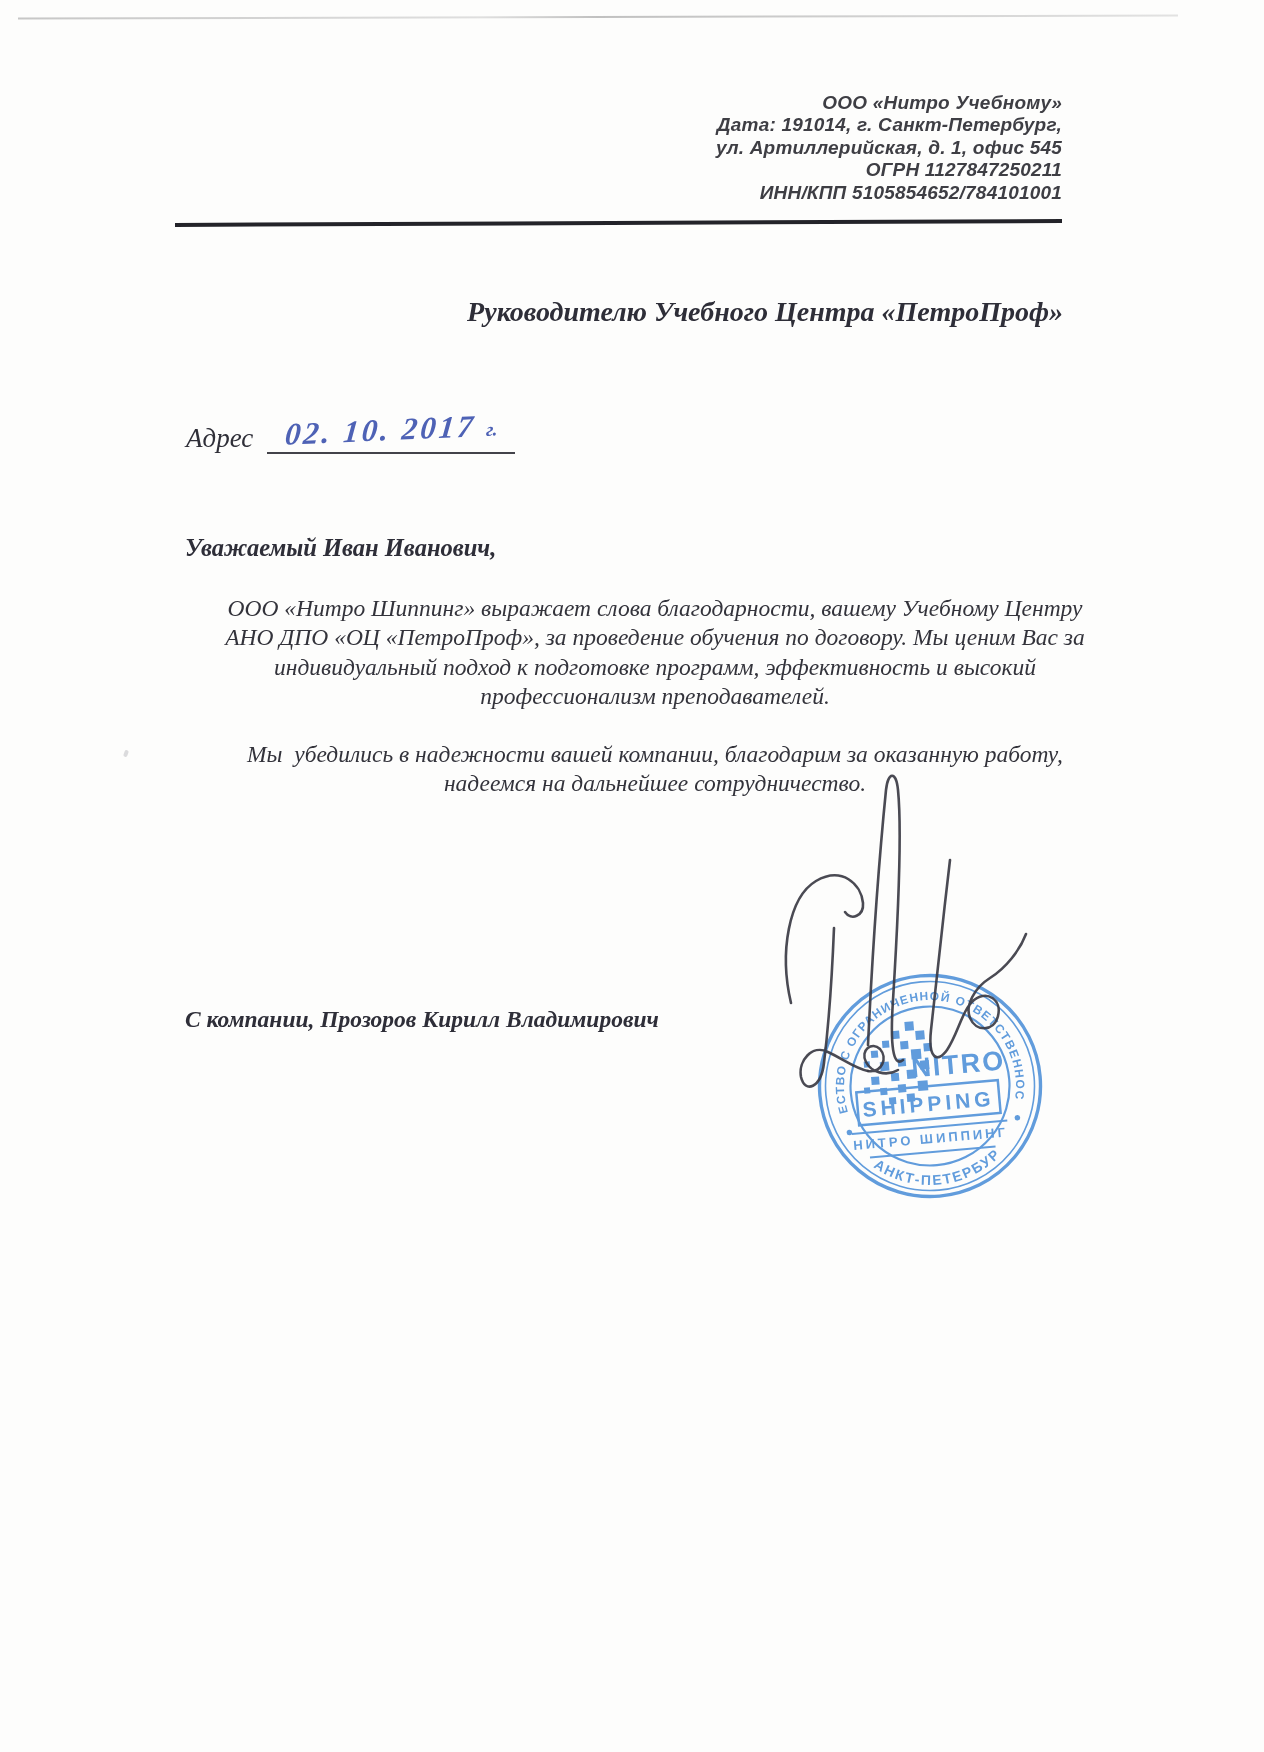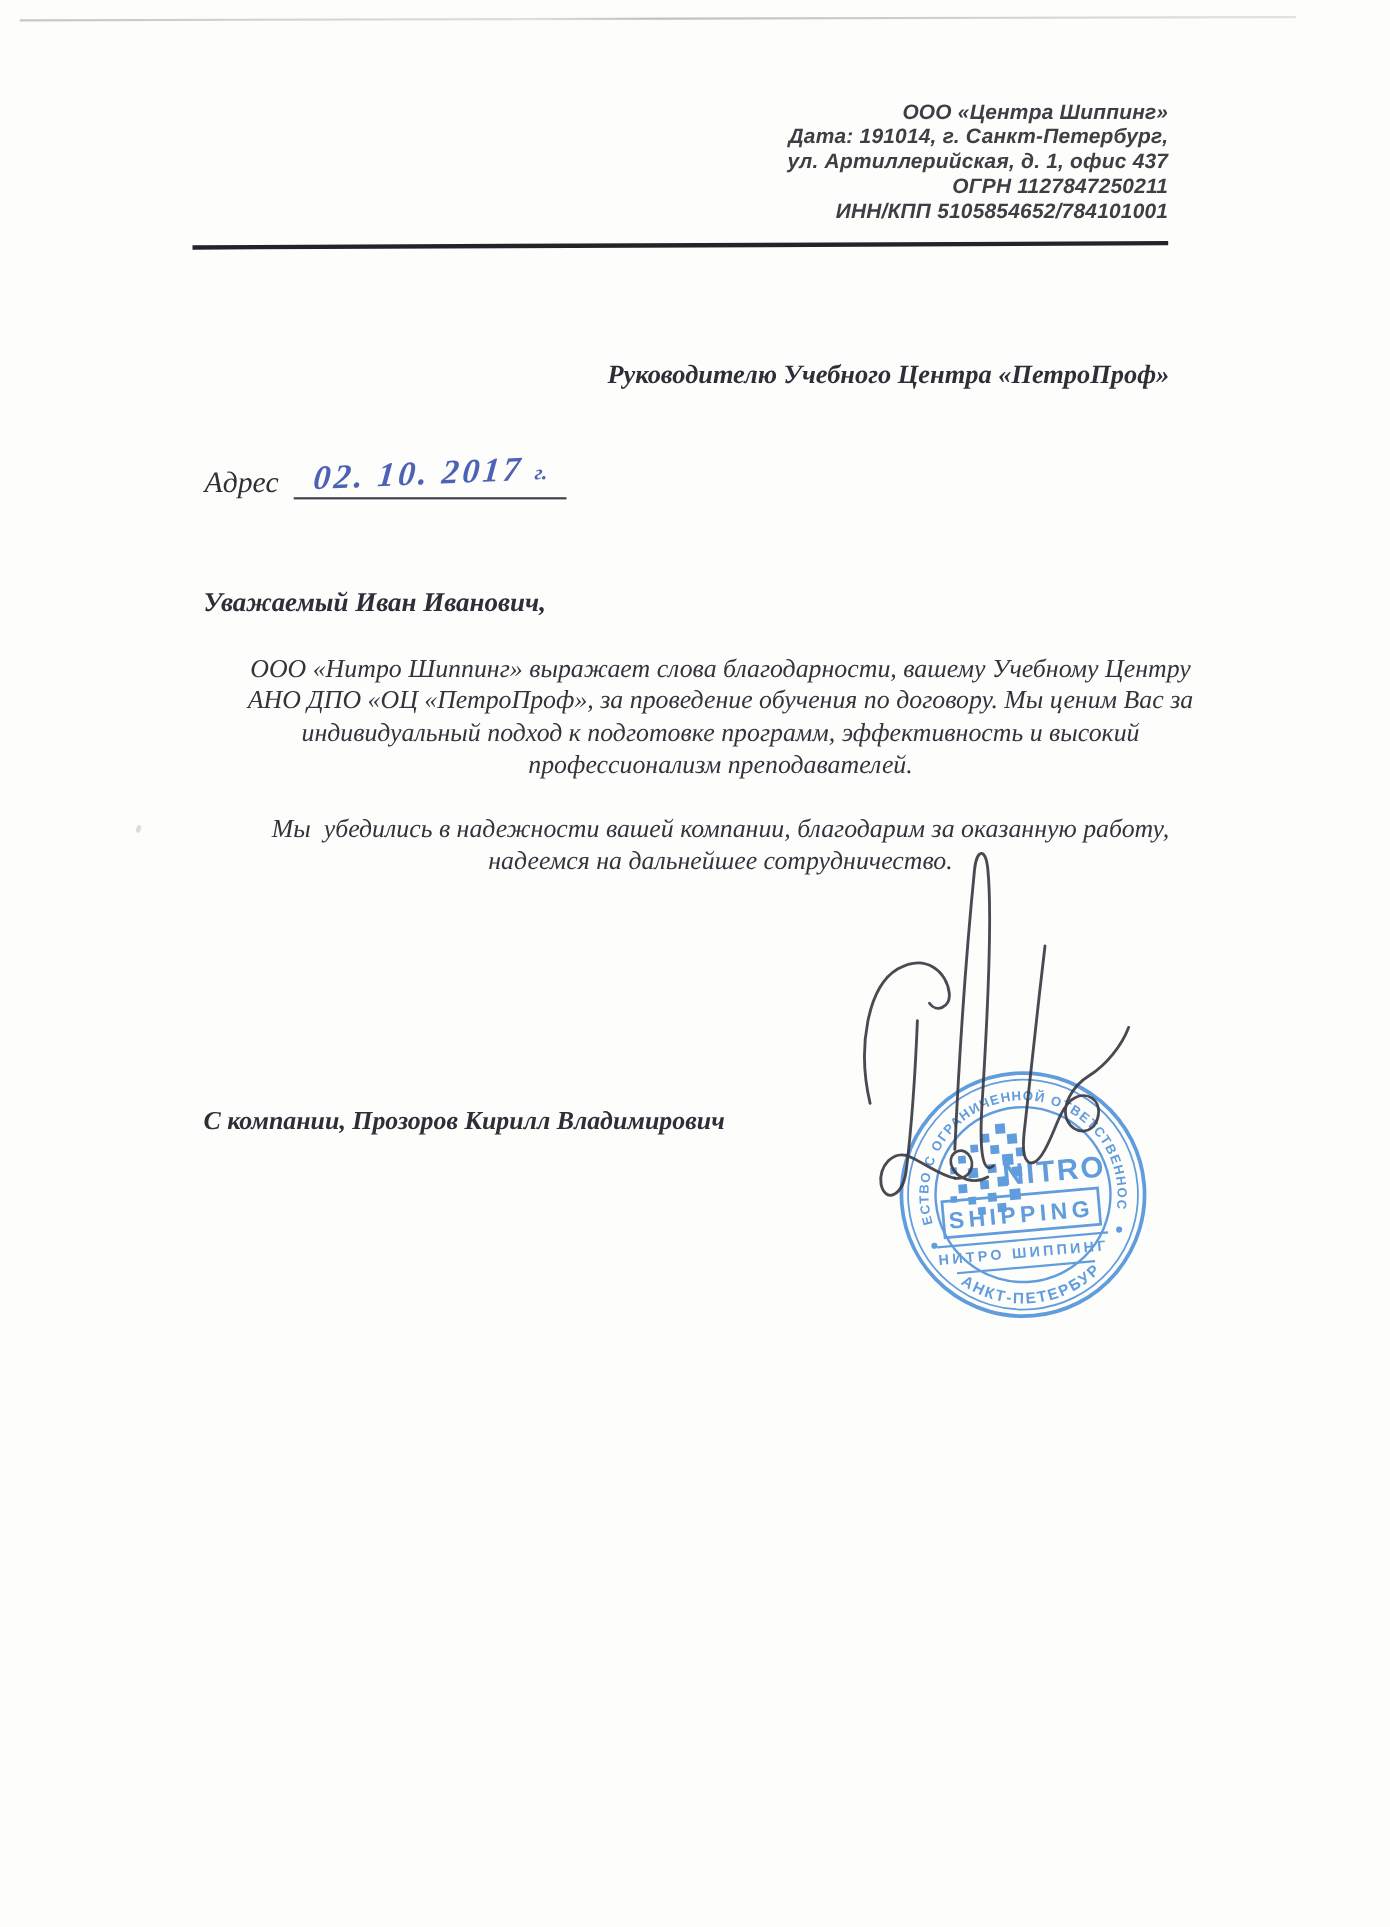--- a/index.html
+++ b/index.html
@@ -19,21 +19,21 @@
   
   .header {
     position:absolute; right:202px; top:92px; text-align:right;
     font-family:"Liberation Sans", sans-serif; font-style:italic; font-weight:bold;
     font-size:19px; line-height:22.4px; color:#3e3e44; letter-spacing:.2px;
   }
   .rule { position:absolute; left:175px; top:221px; width:887px; height:4px;
     background:#232329; transform:rotate(-0.25deg); }
   .addressee {
     position:absolute; right:201px; top:296px;
-    font-size:24px; font-weight:bold; font-style:italic; color:#2e2e38;margin-top:32px;
+    font-size:28px; font-weight:bold; font-style:italic; color:#2e2e38;
   }
   
   .date-row { position:absolute; left:186px; top:414px; font-style:italic; font-size:27px; color:#2f2f38; }
   .date-line { display:inline-block; width:248px; border-bottom:2.5px solid #43434a;
     margin-left:14px; text-align:center; height:40px; vertical-align:bottom; }
   .date-hand {
     display:inline-block; font-size:31px; color:var(--hand-blue);
     transform:rotate(-2.5deg) skewX(-8deg); letter-spacing:3px;
     position:relative; top:-2px; font-weight:bold; font-style:italic; opacity:.92;
   }
@@ -59,23 +59,23 @@
 </style>
 </head>
 <body>
 
 <div class="page">
 
   <div class="scan-line"></div>
   <div class="scan-speck"></div>
 
   <div class="header">
-    <div>ООО «Центра Шиппинг»</div>
+    <div>ООО «Нитро Учебному»</div>
     <div>Дата: 191014, г. Санкт-Петербург,</div>
-    <div>ул. Артиллерийская, д. 1, офис 437</div>
+    <div>ул. Артиллерийская, д. 1, офис 545</div>
     <div>ОГРН 1127847250211</div>
     <div>ИНН/КПП 5105854652/784101001</div>
   </div>
 
   <div class="rule"></div>
 
   <div class="addressee">Руководителю Учебного Центра «ПетроПроф»</div>
 
   <div class="date-row">
     <span class="date-label">Адрес</span><span class="date-line"><span class="date-hand"><span>02. 10. 2017</span> <span class="date-suffix">г.</span></span></span>

